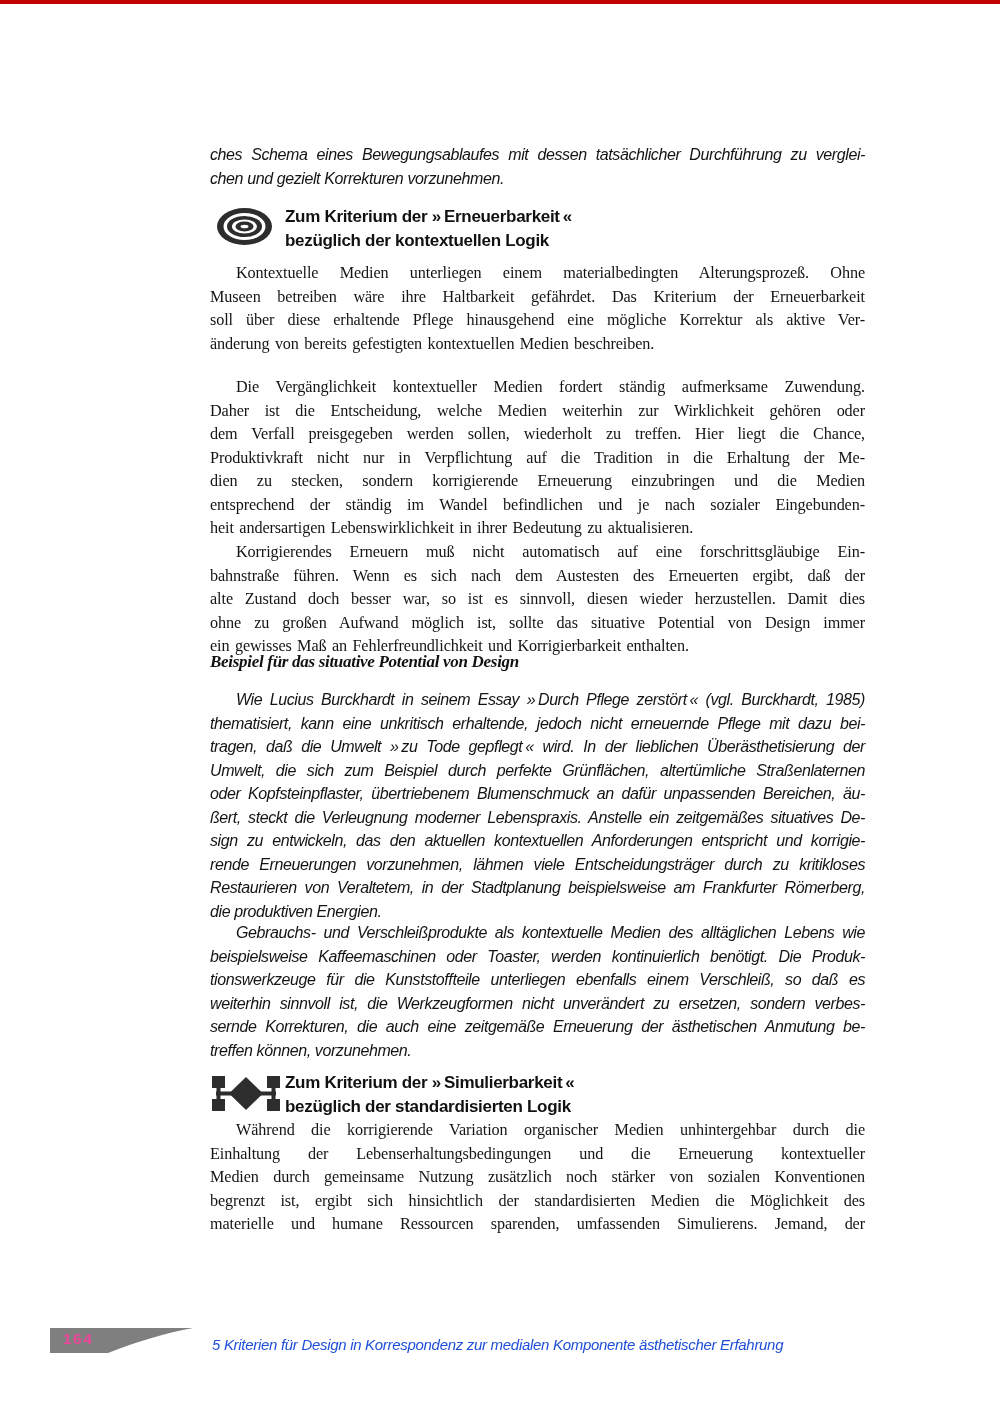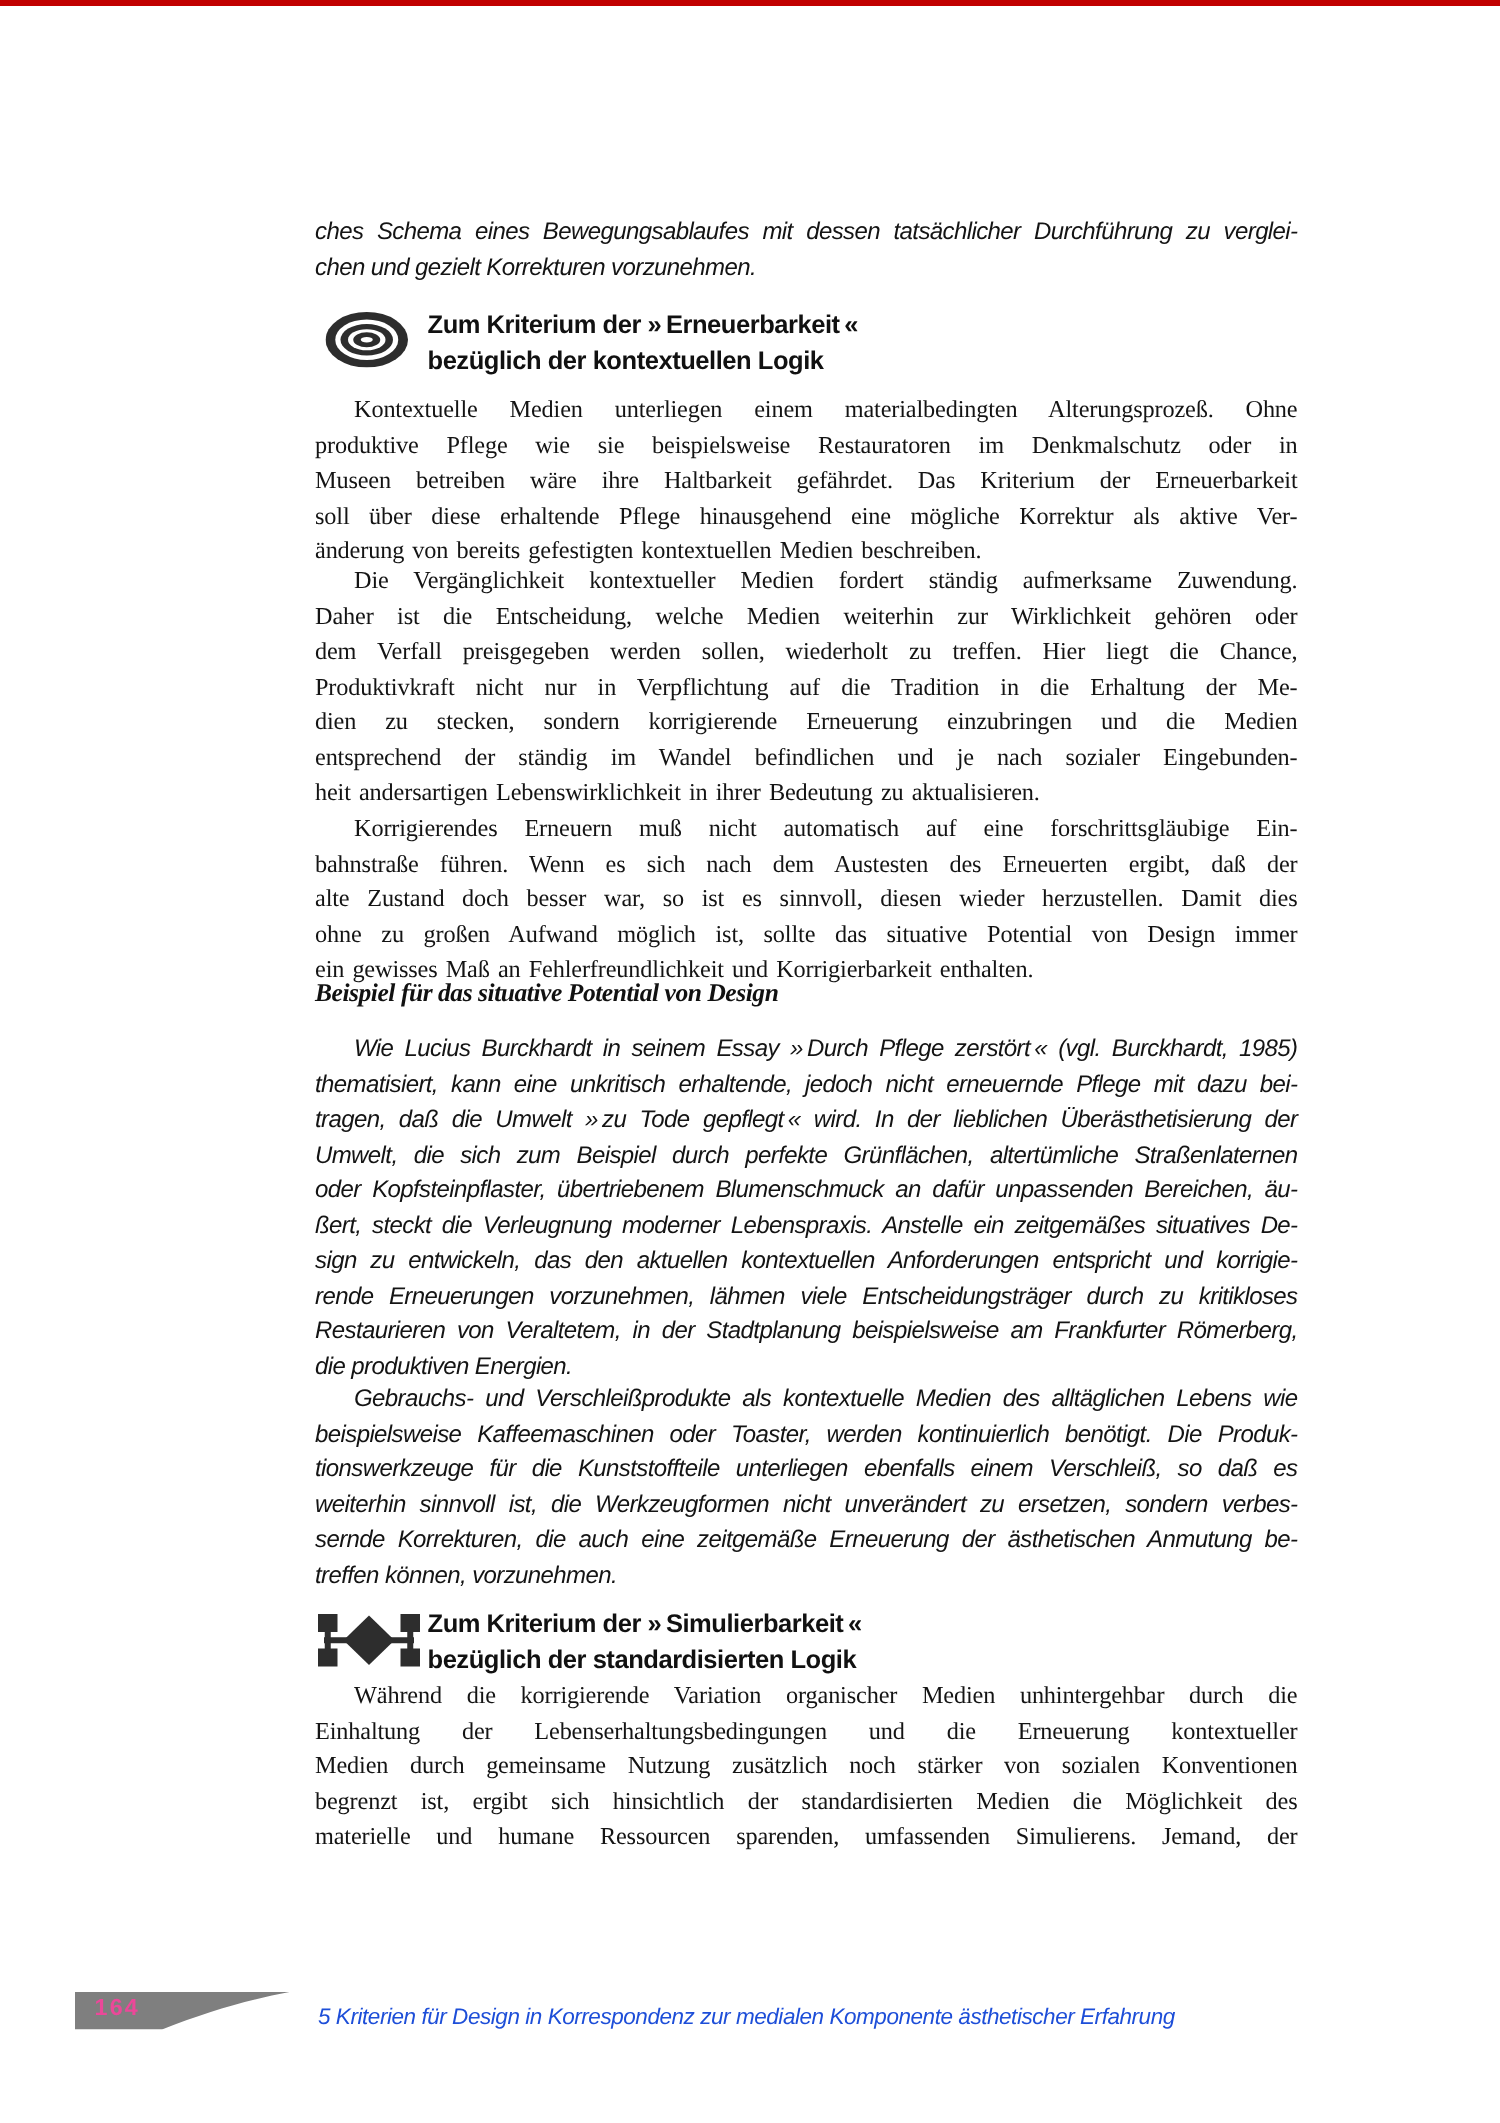--- a/index.html
+++ b/index.html
@@ -57,21 +57,20 @@
     </svg>
   </div>
 
   <div class="crit-head" style="top:205px">
     <div>Zum Kriterium der » Erneuerbarkeit «</div>
     <div>bezüglich der kontextuellen Logik</div>
   </div>
 
   <div class="block serif indent" style="top:262px">
       <div class="line">Kontextuelle Medien unterliegen einem materialbedingten Alterungsprozeß. Ohne</div>
-      <div class="line">produktive Pflege wie sie beispielsweise Restauratoren im Denkmalschutz oder in</div>
       <div class="line">Museen betreiben wäre ihre Haltbarkeit gefährdet. Das Kriterium der Erneuerbarkeit</div>
       <div class="line">soll über diese erhaltende Pflege hinausgehend eine mögliche Korrektur als aktive Ver-</div>
       <div class="line last">änderung von bereits gefestigten kontextuellen Medien beschreiben.</div>
     </div>
   <div class="block serif indent" style="top:376px">
       <div class="line">Die Vergänglichkeit kontextueller Medien fordert ständig aufmerksame Zuwendung.</div>
       <div class="line">Daher ist die Entscheidung, welche Medien weiterhin zur Wirklichkeit gehören oder</div>
       <div class="line">dem Verfall preisgegeben werden sollen, wiederholt zu treffen. Hier liegt die Chance,</div>
       <div class="line">Produktivkraft nicht nur in Verpflichtung auf die Tradition in die Erhaltung der Me-</div>
       <div class="line">dien zu stecken, sondern korrigierende Erneuerung einzubringen und die Medien</div>

